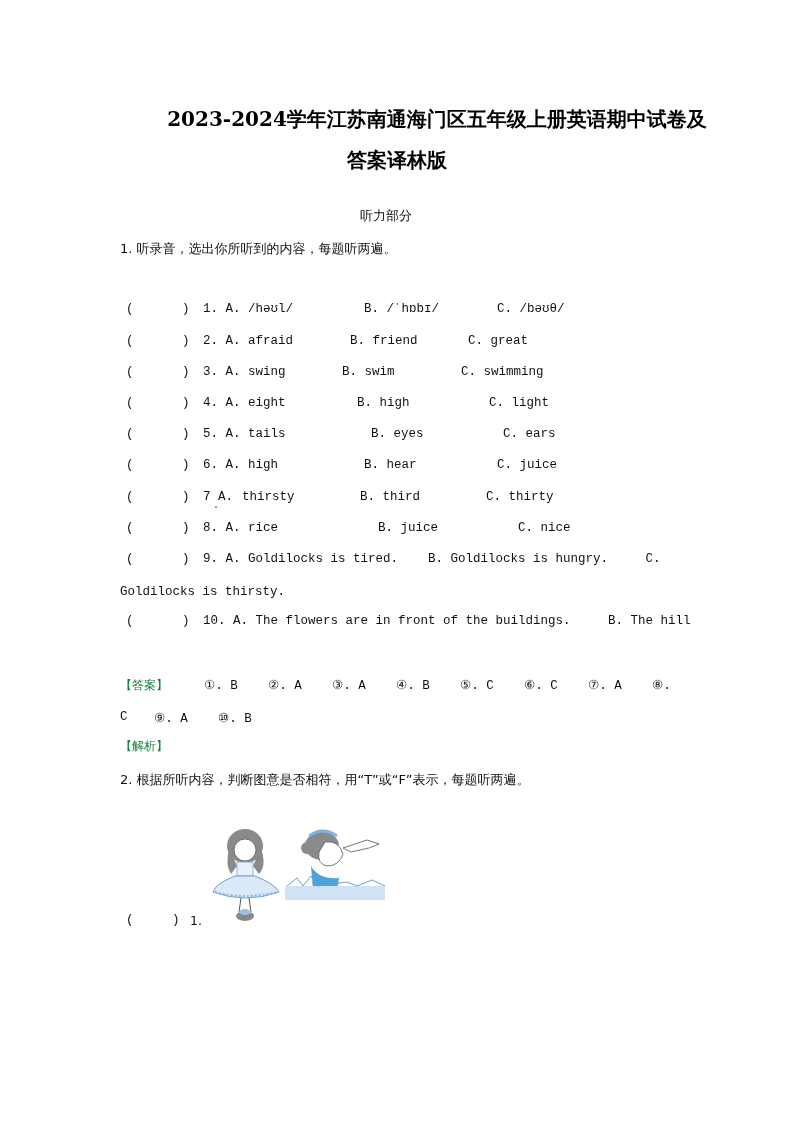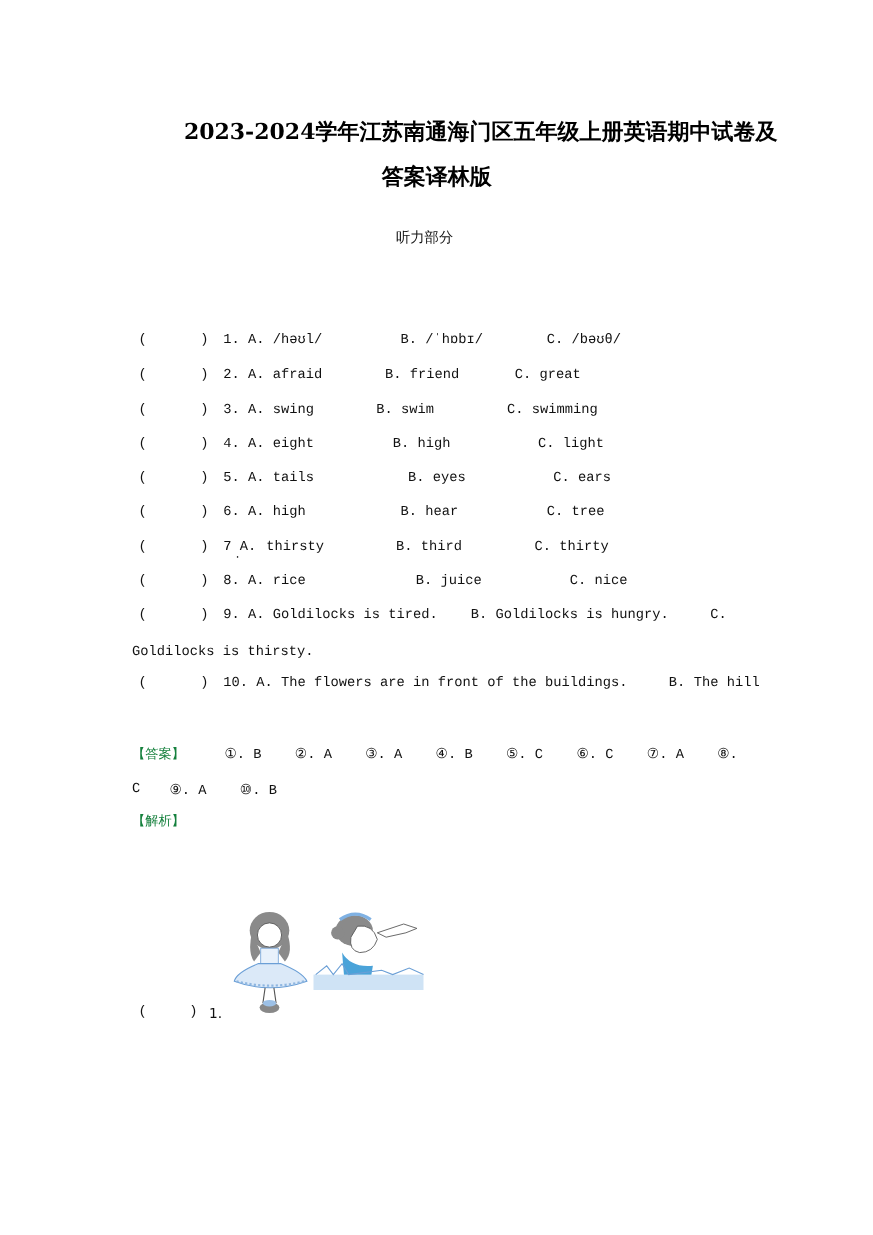--- a/index.html
+++ b/index.html
@@ -21,20 +21,21 @@
     .pic { position: absolute; }
   </style>
 </head>
 <body>
 
 <div class="page">
   <div class="title l1">2023-2024学年江苏南通海门区五年级上册英语期中试卷及</div>
   <div class="title l2">答案译林版</div>
   <div class="section">听力部分</div>
 
+  <div class="line cn" style="top:240px;">1. 听录音，选出你所听到的内容，每题听两遍。</div>
 
   <div class="line" style="top:302px;">
     <span class="col" style="left:6px">(</span>
     <span class="col" style="left:62px">)</span>
     <span class="col" style="left:83px">1. A.</span>
     <span class="col" style="left:128px">/həʊl/</span>
     <span class="col" style="left:244px">B. /ˈhɒbɪ/</span>
     <span class="col" style="left:377px">C. /bəʊθ/</span>
   </div>
   <div class="line" style="top:334px;">
@@ -68,21 +69,21 @@
     <span class="col" style="left:128px">tails</span>
     <span class="col" style="left:251px">B. eyes</span>
     <span class="col" style="left:383px">C. ears</span>
   </div>
   <div class="line" style="top:458px;">
     <span class="col" style="left:6px">(</span>
     <span class="col" style="left:62px">)</span>
     <span class="col" style="left:83px">6. A.</span>
     <span class="col" style="left:128px">high</span>
     <span class="col" style="left:244px">B. hear</span>
-    <span class="col" style="left:377px">C. tree</span>
+    <span class="col" style="left:377px">C. juice</span>
   </div>
   <div class="line" style="top:490px;">
     <span class="col" style="left:6px">(</span>
     <span class="col" style="left:62px">)</span>
     <span class="col" style="left:83px">7 A.</span>
     <span class="col" style="left:122px">thirsty</span>
     <span class="col" style="left:240px">B. third</span>
     <span class="col" style="left:366px">C. thirty</span>
     <span class="col" style="left:93px;top:12px;font-size:10px;">·</span>
   </div>
@@ -119,20 +120,21 @@
     <span class="ans" style="left:468px">⑦. A</span>
     <span class="ans" style="left:532px">⑧.</span>
   </div>
   <div class="line" style="top:710px;">
     <span class="ans" style="left:0px">C</span>
     <span class="ans" style="left:34px">⑨. A</span>
     <span class="ans" style="left:98px">⑩. B</span>
   </div>
   <div class="line blue" style="top:738px;">【解析】</div>
 
+  <div class="line cn" style="top:771px;">2. 根据所听内容，判断图意是否相符，用“T”或“F”表示，每题听两遍。</div>
 
   <div class="pic" style="left:207px;top:826px;width:180px;height:100px;">
     <svg width="180" height="100" viewBox="0 0 180 100" xmlns="http://www.w3.org/2000/svg">
 
       <ellipse cx="38" cy="20" rx="18" ry="17" fill="#8a8a8a"></ellipse>
       <ellipse cx="38" cy="24" rx="11" ry="11" fill="#ffffff" stroke="#555" stroke-width="0.8"></ellipse>
       <path d="M22 22 Q18 40 24 48 L30 40 Z" fill="#8a8a8a"></path>
       <path d="M54 22 Q60 40 52 48 L46 40 Z" fill="#8a8a8a"></path>
       <rect x="30" y="36" width="16" height="14" fill="#e8f1fb" stroke="#7aa7d8" stroke-width="0.8"></rect>
       <path d="M28 50 Q8 58 6 66 Q38 78 72 66 Q68 58 48 50 Z" fill="#dbe9f8" stroke="#6b9fd6" stroke-width="1"></path>

